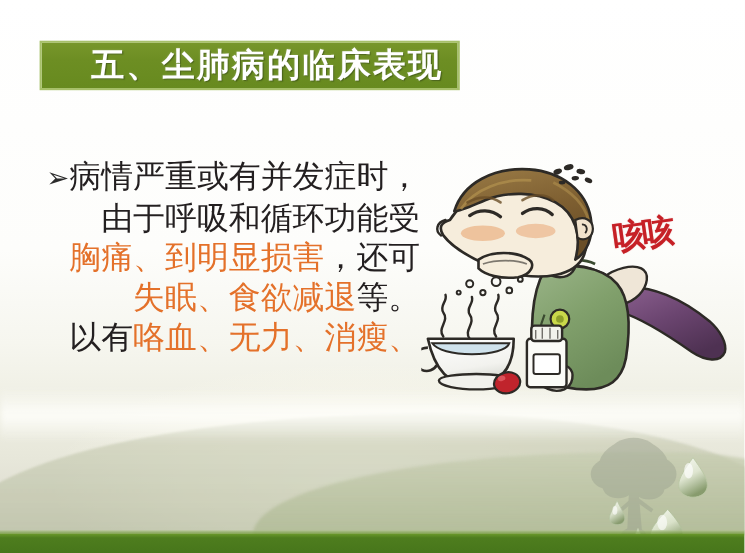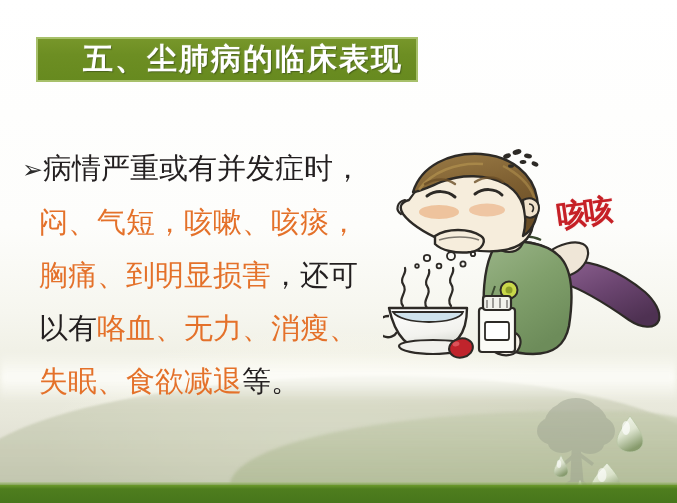--- a/index.html
+++ b/index.html
@@ -105,24 +105,25 @@
     white-space: nowrap;
     margin-left: 32px;
   }
 
   
   .body-block {
     position: absolute;
     left: 22px; top: 142px;
     width: 360px;
     font-size: 29px;
-    line-height: 53px;
+    line-height: 36px;
     color: #231f20;
     font-family: "DejaVu Serif", "Liberation Serif", serif;
     letter-spacing: 0px;
+    text-align: right;
   }
   .bullet-marker {
     color: #2b2b2b;
     font-size: 25px;
     font-family: "DejaVu Sans", sans-serif;
     margin-right: 0px;
   }
   .hl { color: #e4712a; }
   .plain { color: #231f20; }
 
@@ -217,24 +218,24 @@
     <path d="M7 1 C5 6 1.5 10.5 1.5 13.8 C1.5 17 4 18.5 7 18.5 C10 18.5 12.5 17 12.5 13.8 C12.5 10.5 9 6 7 1 Z" fill="url(#dg4)" stroke="#b2c09c" stroke-width="0.6"></path>
   </svg>
 
   <div class="title-banner">
     <span class="title-text">五、尘肺病的临床表现</span>
   </div>
 
   <div class="body-block">
     <div id="body-lines">
         <div><span class="bullet-marker">➢</span><span class="plain">病情严重或有并发症时，</span></div>
-        <div><span style="display: inline-block; width: 17px;"></span><span class="hl">闷、气短，咳嗽、咳痰，</span></div>
+        <div><span style="display: inline-block; width: 17px;"></span><span class="plain">由于呼吸和循环功能受</span></div>
         <div><span style="display: inline-block; width: 17px;"></span><span class="hl">胸痛、到明显损害</span><span class="plain">，还可</span></div>
+        <div><span style="display: inline-block; width: 17px;"></span><span class="hl">失眠、食欲减退</span><span class="plain">等。</span></div>
         <div><span style="display: inline-block; width: 17px;"></span><span class="plain">以有</span><span class="hl">咯血、无力、消瘦、</span></div>
-        <div><span style="display: inline-block; width: 17px;"></span><span class="hl">失眠、食欲减退</span><span class="plain">等。</span></div>
       </div>
   </div>
 
   <svg class="illus" viewBox="0 0 290 222">
     <defs>
       <linearGradient id="hairG" x1="0" y1="0" x2="0.3" y2="1">
         <stop offset="0%" stop-color="#9a7b46"></stop>
         <stop offset="55%" stop-color="#7e5f31"></stop>
         <stop offset="100%" stop-color="#6a4e27"></stop>
       </linearGradient>

